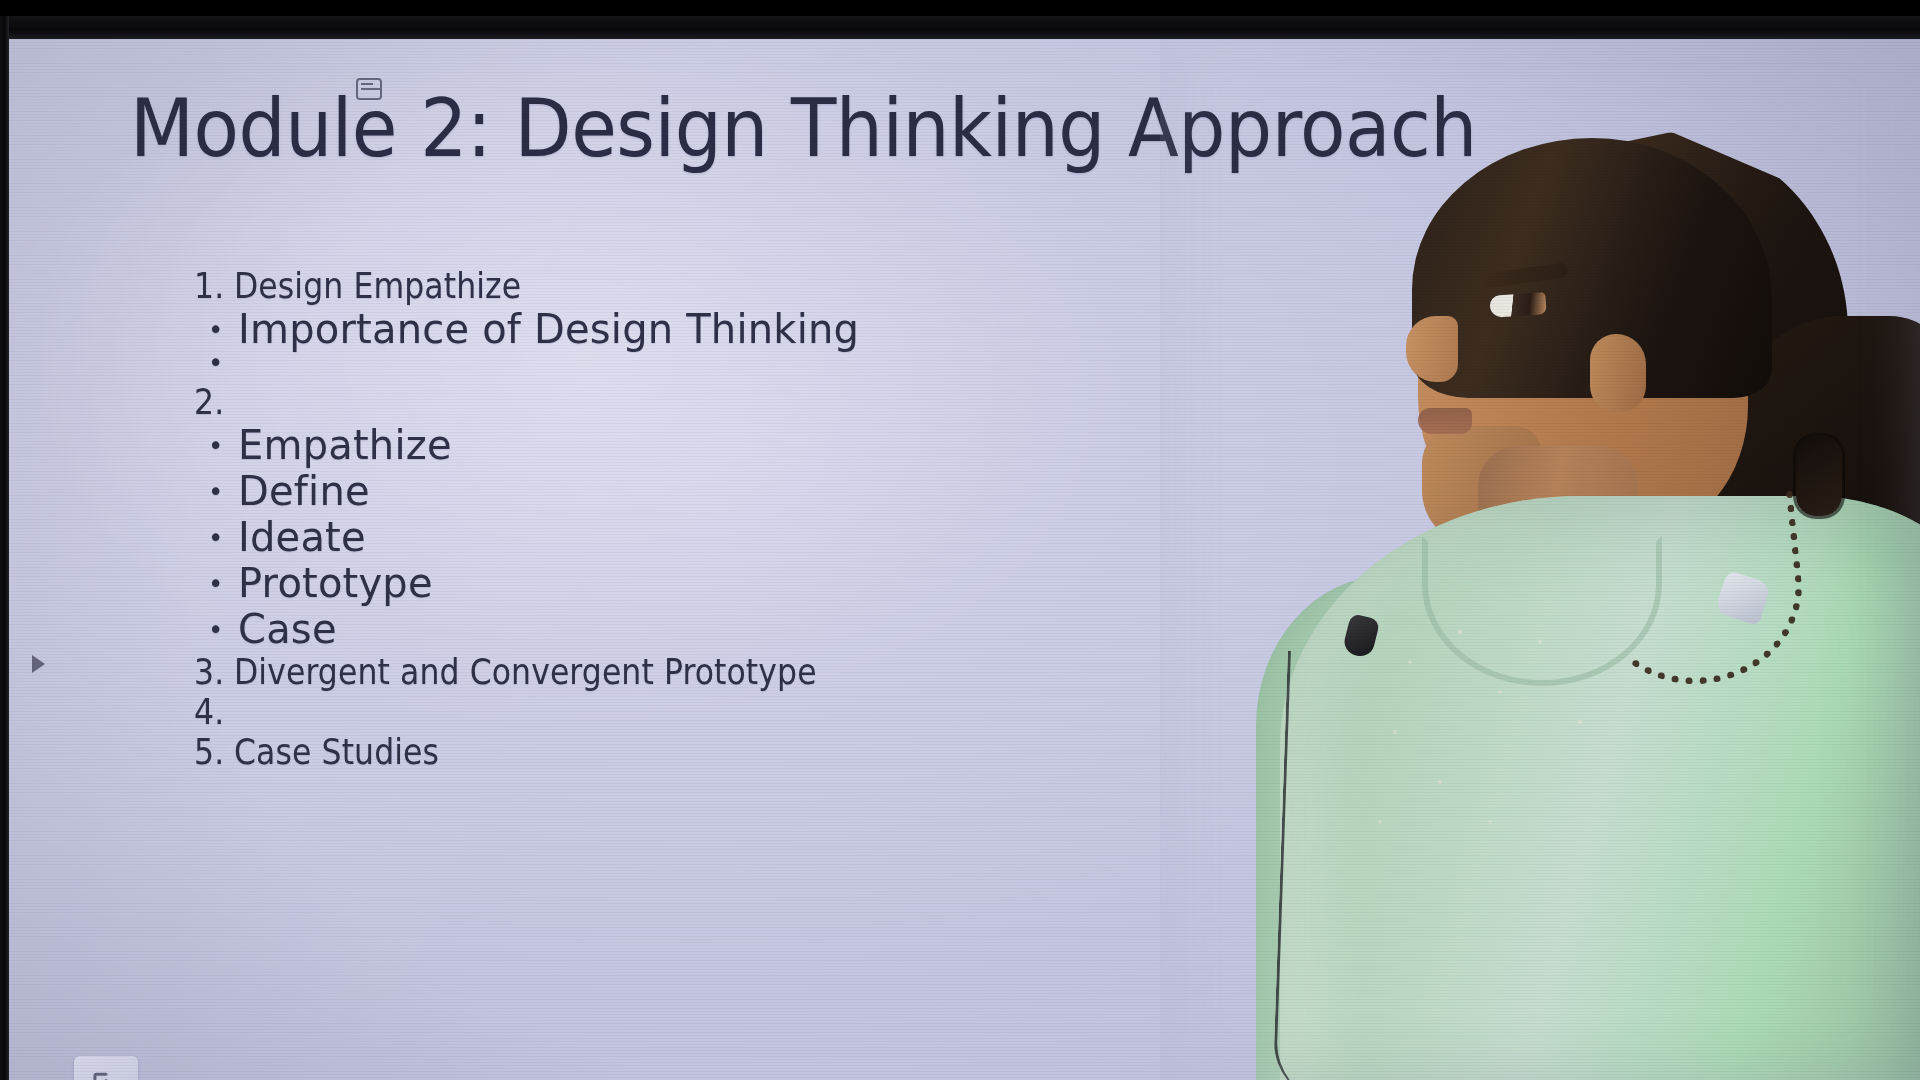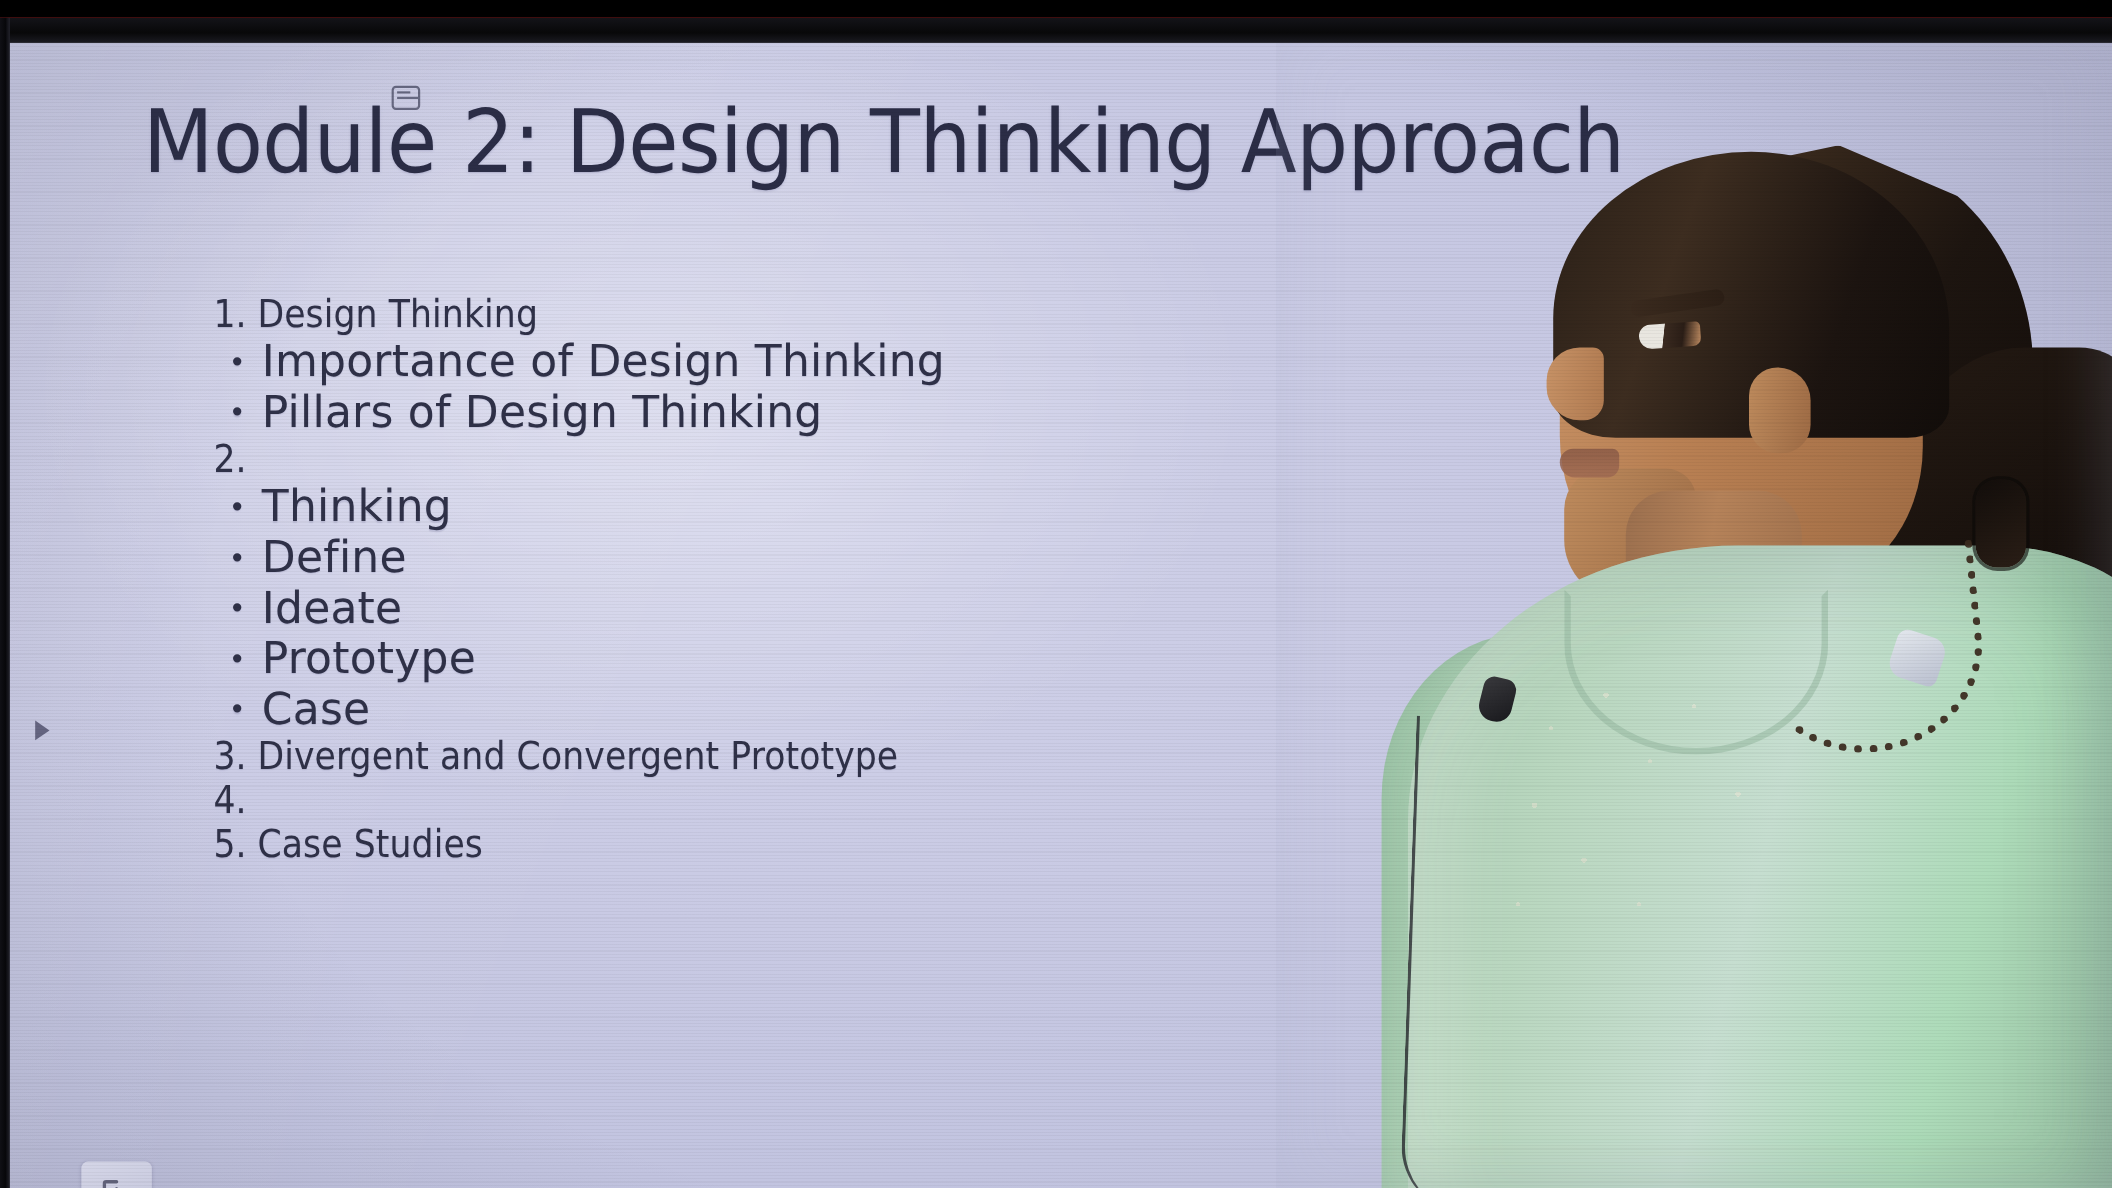--- a/index.html
+++ b/index.html
@@ -249,36 +249,35 @@
       <div class="title">Module 2: Design Thinking Approach</div>
 
       <div class="badge">
         <b></b>
           <i></i>
       </div>
 
       <div id="outline">
           <div class="row num">
             <span class="marker">1.</span>
-            <span class="txt">Design Thinking</span>
+            <span class="txt">Design Empathize</span>
           </div>
           <div class="row bul">
             <span class="marker">•</span>
             <span class="txt">Importance of Design Thinking</span>
           </div>
           <div class="row bul">
             <span class="marker">•</span>
-            <span class="txt">Pillars of Design Thinking</span>
           </div>
           <div class="row num">
             <span class="marker">2.</span>
           </div>
           <div class="row bul">
             <span class="marker">•</span>
-            <span class="txt">Thinking</span>
+            <span class="txt">Empathize</span>
           </div>
           <div class="row bul">
             <span class="marker">•</span>
             <span class="txt">Define</span>
           </div>
           <div class="row bul">
             <span class="marker">•</span>
             <span class="txt">Ideate</span>
           </div>
           <div class="row bul">

